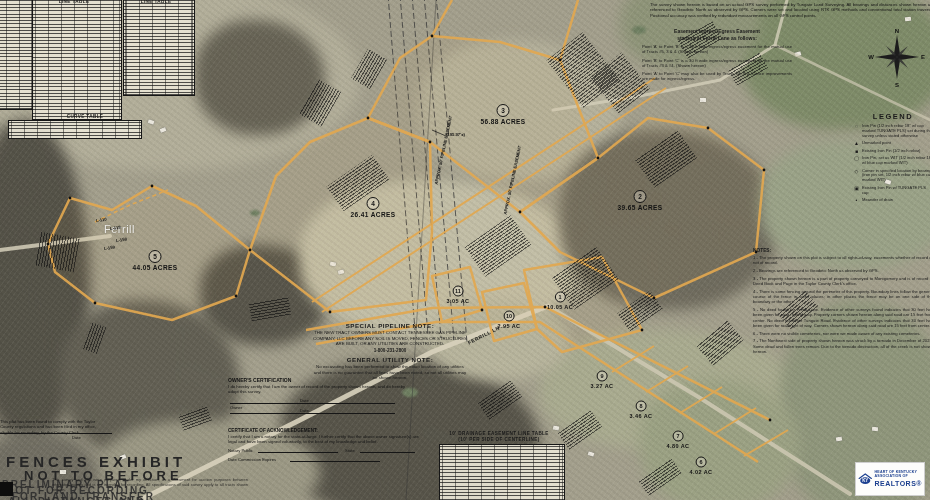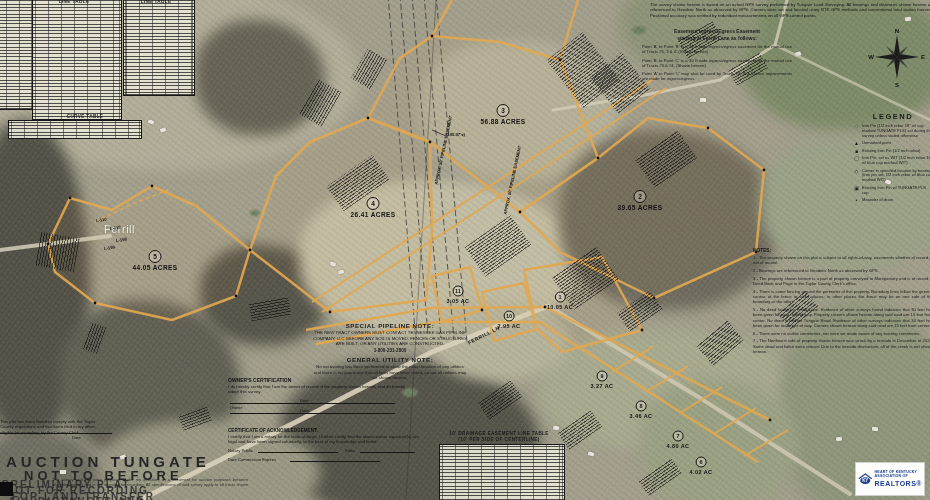--- a/index.html
+++ b/index.html
@@ -314,21 +314,21 @@
   <div class="sigline" style="left:258px;top:452px;width:80px;"></div>
   <span class="siglabel" style="left:345px;top:448px;">State</span>
   <div class="sigline" style="left:360px;top:452px;width:55px;"></div>
   <span class="siglabel" style="left:228px;top:457px;">Date Commission Expires</span>
   <div class="sigline" style="left:290px;top:461px;width:90px;"></div>
 
   <div class="txt" style="left:0px;top:419px;width:108px;text-align:left;">This plat has been found to comply with the Taylor County regulations and has been filed in my office, eligible for recording, by the County Clerk.</div>
   <div class="sigline" style="left:0px;top:433px;width:112px;"></div>
   <span class="siglabel" style="left:72px;top:435px;">Date</span>
 
-  <div id="stamp-auction">AUCTION  TUNGATE</div>
+  <div id="stamp-auction">FENCES  EXHIBIT</div>
   <div id="stamp-scale">NOT  TO  BEFORE</div>
   <div id="stamp-overlay">
       <div class="stamp-line" style="left: 2px; top: 479px;">PRELIMINARY PLAT</div>
       <div class="stamp-line" style="left: 6px; top: 485px;">NOT FOR RECORDING</div>
       <div class="stamp-line" style="left: 12px; top: 491px;">FOR LAND TRANSFER</div>
       <div class="stamp-line" style="left: 8px; top: 496px;">ALL DISTANCES AND</div>
     </div>
   <div id="fineprint">This survey and plat were prepared, under my direction, as a document for auction purposes between interested parties and is not intended for recording. All specifications of said survey apply to all tracts shown hereon.</div>
   <div id="corner-square"></div>
 

